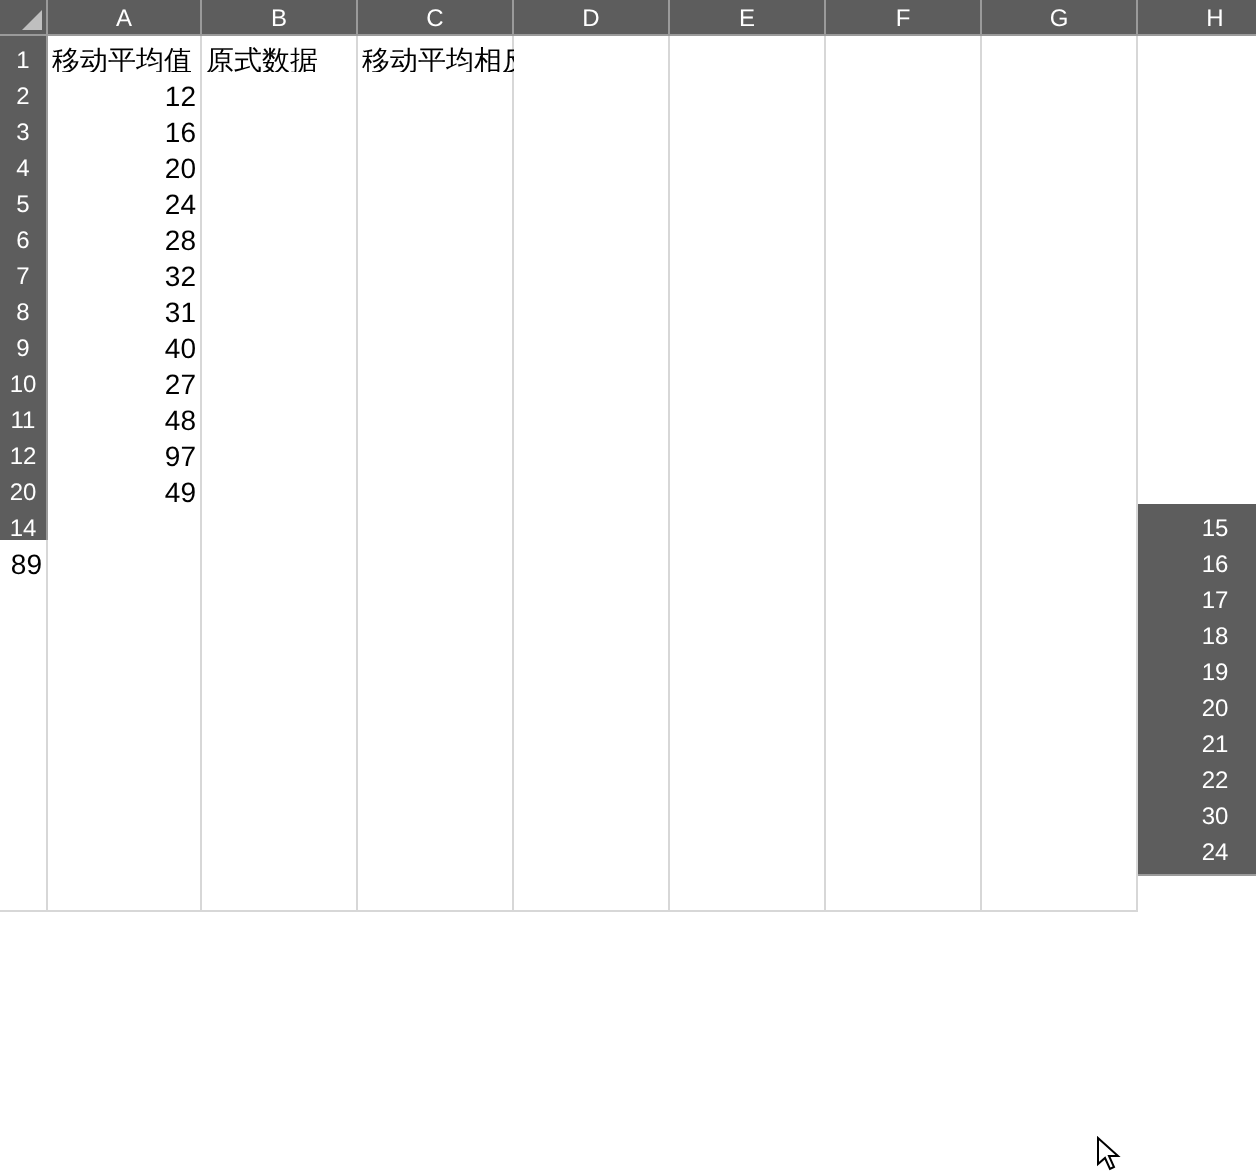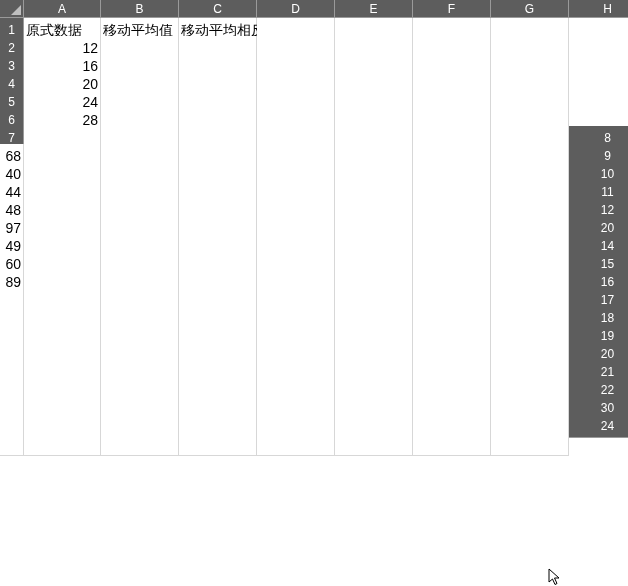--- a/index.html
+++ b/index.html
@@ -93,22 +93,22 @@
   <div class="col-header">A</div>
   <div class="col-header">B</div>
   <div class="col-header">C</div>
   <div class="col-header">D</div>
   <div class="col-header">E</div>
   <div class="col-header">F</div>
   <div class="col-header">G</div>
   <div class="col-header">H</div>
 
 <div class="row-header" style="height: 24px; line-height: 24px;">1</div>
+    <div class="cell text-left" style="height: 24px; line-height: 24px; overflow: hidden; white-space: nowrap;">移动平均值</div>
     <div class="cell text-left" style="height: 24px; line-height: 24px;">原式数据</div>
-    <div class="cell text-left" style="height: 24px; line-height: 24px; overflow: hidden; white-space: nowrap;">移动平均值</div>
     <div class="cell text-left overflow-visible" style="height: 24px; line-height: 24px;">移动平均相反数</div>
     <div class="cell" style="height: 24px; line-height: 24px;"></div>
     <div class="cell" style="height: 24px; line-height: 24px;"></div>
     <div class="cell" style="height: 24px; line-height: 24px;"></div>
     <div class="cell" style="height: 24px; line-height: 24px;"></div>
     <div class="cell" style="height: 24px; line-height: 24px;"></div>
     <div class="row-header" style="height: 24px; line-height: 24px;">2</div>
     <div class="cell text-right" style="height: 24px; line-height: 24px;">12</div>
     <div class="cell" style="height: 24px; line-height: 24px;"></div>
     <div class="cell" style="height: 24px; line-height: 24px;"></div>
@@ -147,47 +147,48 @@
     <div class="row-header" style="height: 24px; line-height: 24px;">6</div>
     <div class="cell text-right" style="height: 24px; line-height: 24px;">28</div>
     <div class="cell" style="height: 24px; line-height: 24px;"></div>
     <div class="cell" style="height: 24px; line-height: 24px;"></div>
     <div class="cell" style="height: 24px; line-height: 24px;"></div>
     <div class="cell" style="height: 24px; line-height: 24px;"></div>
     <div class="cell" style="height: 24px; line-height: 24px;"></div>
     <div class="cell" style="height: 24px; line-height: 24px;"></div>
     <div class="cell" style="height: 24px; line-height: 24px;"></div>
     <div class="row-header" style="height: 24px; line-height: 24px;">7</div>
+    <div class="cell text-right" style="height: 24px; line-height: 24px;">32</div>
     <div class="cell" style="height: 24px; line-height: 24px;"></div>
     <div class="cell" style="height: 24px; line-height: 24px;"></div>
     <div class="cell" style="height: 24px; line-height: 24px;"></div>
     <div class="cell" style="height: 24px; line-height: 24px;"></div>
     <div class="cell" style="height: 24px; line-height: 24px;"></div>
     <div class="cell" style="height: 24px; line-height: 24px;"></div>
     <div class="cell" style="height: 24px; line-height: 24px;"></div>
     <div class="row-header" style="height: 24px; line-height: 24px;">8</div>
-    <div class="cell text-right" style="height: 24px; line-height: 24px;">68</div>
+    <div class="cell text-right" style="height: 24px; line-height: 24px;">31</div>
     <div class="cell" style="height: 24px; line-height: 24px;"></div>
     <div class="cell" style="height: 24px; line-height: 24px;"></div>
     <div class="cell" style="height: 24px; line-height: 24px;"></div>
     <div class="cell" style="height: 24px; line-height: 24px;"></div>
     <div class="cell" style="height: 24px; line-height: 24px;"></div>
     <div class="cell" style="height: 24px; line-height: 24px;"></div>
     <div class="cell" style="height: 24px; line-height: 24px;"></div>
     <div class="row-header" style="height: 24px; line-height: 24px;">9</div>
     <div class="cell text-right" style="height: 24px; line-height: 24px;">40</div>
     <div class="cell" style="height: 24px; line-height: 24px;"></div>
     <div class="cell" style="height: 24px; line-height: 24px;"></div>
     <div class="cell" style="height: 24px; line-height: 24px;"></div>
     <div class="cell" style="height: 24px; line-height: 24px;"></div>
     <div class="cell" style="height: 24px; line-height: 24px;"></div>
     <div class="cell" style="height: 24px; line-height: 24px;"></div>
     <div class="cell" style="height: 24px; line-height: 24px;"></div>
     <div class="row-header" style="height: 24px; line-height: 24px;">10</div>
-    <div class="cell text-right" style="height: 24px; line-height: 24px;">44</div>
+    <div class="cell text-right" style="height: 24px; line-height: 24px;">27</div>
     <div class="cell" style="height: 24px; line-height: 24px;"></div>
     <div class="cell" style="height: 24px; line-height: 24px;"></div>
     <div class="cell" style="height: 24px; line-height: 24px;"></div>
     <div class="cell" style="height: 24px; line-height: 24px;"></div>
     <div class="cell" style="height: 24px; line-height: 24px;"></div>
     <div class="cell" style="height: 24px; line-height: 24px;"></div>
     <div class="cell" style="height: 24px; line-height: 24px;"></div>
     <div class="row-header" style="height: 24px; line-height: 24px;">11</div>
     <div class="cell text-right" style="height: 24px; line-height: 24px; text-align: right;">48</div>
     <div class="cell" style="height: 24px; line-height: 24px;"></div>
@@ -209,21 +210,20 @@
     <div class="row-header" style="height: 24px; line-height: 24px;">20</div>
     <div class="cell text-right" style="height: 24px; line-height: 24px;">49</div>
     <div class="cell" style="height: 24px; line-height: 24px;"></div>
     <div class="cell" style="height: 24px; line-height: 24px;"></div>
     <div class="cell" style="height: 24px; line-height: 24px;"></div>
     <div class="cell" style="height: 24px; line-height: 24px;"></div>
     <div class="cell" style="height: 24px; line-height: 24px;"></div>
     <div class="cell" style="height: 24px; line-height: 24px;"></div>
     <div class="cell" style="height: 24px; line-height: 24px;"></div>
     <div class="row-header" style="height: 24px; line-height: 24px;">14</div>
-    <div class="cell text-right" style="height: 24px; line-height: 24px;">60</div>
     <div class="cell" style="height: 24px; line-height: 24px;"></div>
     <div class="cell" style="height: 24px; line-height: 24px;"></div>
     <div class="cell" style="height: 24px; line-height: 24px;"></div>
     <div class="cell" style="height: 24px; line-height: 24px;"></div>
     <div class="cell" style="height: 24px; line-height: 24px;"></div>
     <div class="cell" style="height: 24px; line-height: 24px;"></div>
     <div class="cell" style="height: 24px; line-height: 24px;"></div>
     <div class="row-header" style="height: 24px; line-height: 24px;">15</div>
     <div class="cell text-right" style="height: 24px; line-height: 24px;">89</div>
     <div class="cell" style="height: 24px; line-height: 24px;"></div>

